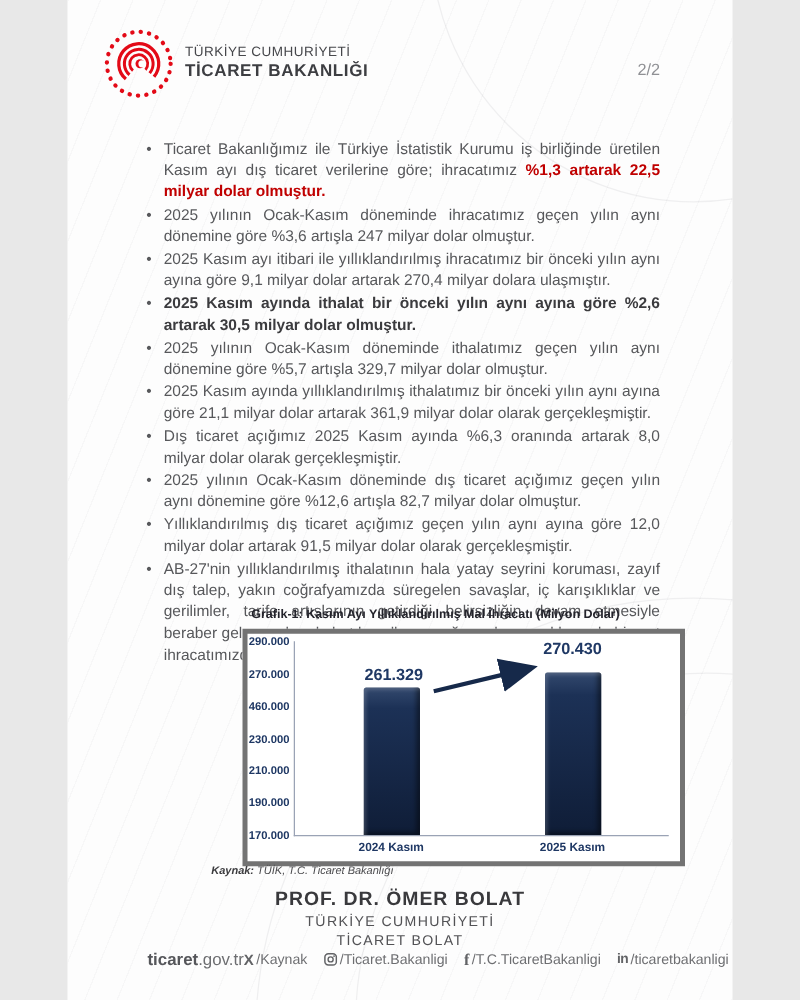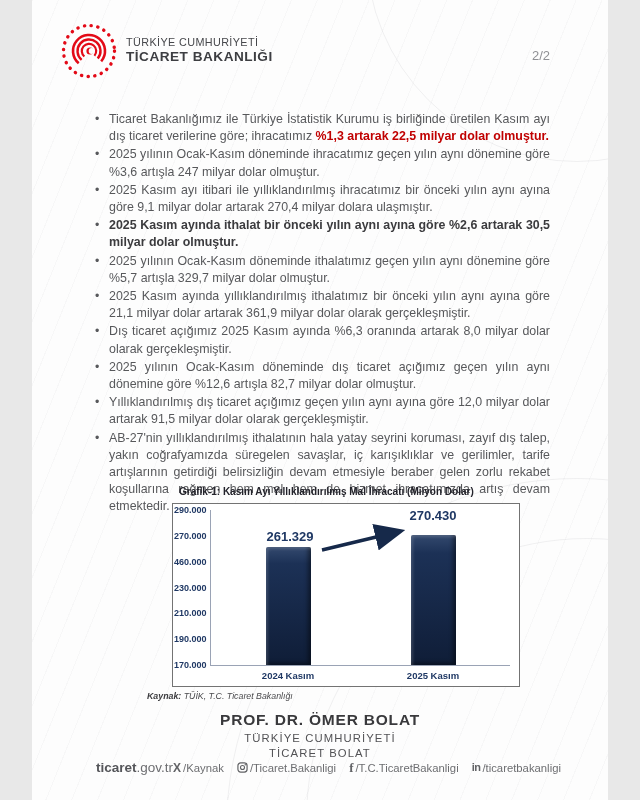--- a/index.html
+++ b/index.html
@@ -1,17 +1,17 @@
 <!DOCTYPE html>
 <html lang="tr"><head>
 <meta charset="utf-8">
 <style>
   html,body{margin:0;padding:0;background:#e8e8e8;}
   .page{
-    position:relative;width:576px;height:800px;margin:0 auto;
+    position:relative;width:532px;height:800px;margin:0 auto;
     background:#fdfdfd;overflow:hidden;
     font-family:"Liberation Sans", sans-serif;
   }
   .page::before{
     content:"";position:absolute;inset:0;pointer-events:none;
     background:repeating-linear-gradient(112deg, rgba(140,140,148,0.05) 0 1px, transparent 1px 24px);
   }
   .curve{position:absolute;border:1px solid rgba(120,120,130,0.10);border-radius:50%;pointer-events:none;}
   .c1{width:560px;height:560px;right:-260px;bottom:-300px;}
   .c2{width:700px;height:700px;right:-320px;bottom:-380px;}
@@ -30,21 +30,21 @@
     font-size:12.4px;line-height:17.2px;color:#57585b;text-align:justify;
     padding-left:16px;position:relative;margin:0 0 1px 0;
   }
   .bullets li::before{content:"\2022";position:absolute;left:2px;top:0;color:#57585b;}
   .sn{font-weight:400;}
   .sb{font-weight:700;color:#3b3b3e;}
   .sr{font-weight:700;color:#c00000;}
 
   
   .chart-title{position:absolute;left:147px;top:486px;font-size:10px;font-weight:700;color:#23232b;}
-  .chart-box{position:absolute;left:140px;top:503px;width:346px;height:182px;background:#fff;border:1px solid #737373;}
+  .chart-box{position:absolute;left:140px;top:503px;width:346px;height:182px;background:#fff;border:4px solid #737373;}
   .axis-y{position:absolute;left:37px;top:6px;width:1px;height:156px;background:#9aa3b5;}
   .axis-x{position:absolute;left:37px;top:161px;width:300px;height:1px;background:#9aa3b5;}
   .ytick{position:absolute;left:1px;width:32px;text-align:right;font-size:9px;font-weight:700;color:#1f3864;}
   .bar{
     position:absolute;width:45px;border-radius:2px 2px 0 0;
     background:linear-gradient(180deg,#33496e 0%,#1c3156 14%,#152645 62%,#0f1d37 100%);
     box-shadow:inset 2px 2px 3px rgba(255,255,255,.16), inset -3px -2px 4px rgba(0,0,0,.45);
   }
   .val-label{position:absolute;width:90px;text-align:center;font-size:13px;font-weight:700;color:#1f3864;}
   .cat-label{position:absolute;top:166px;width:100px;text-align:center;font-size:9.5px;font-weight:700;color:#1f3864;}

